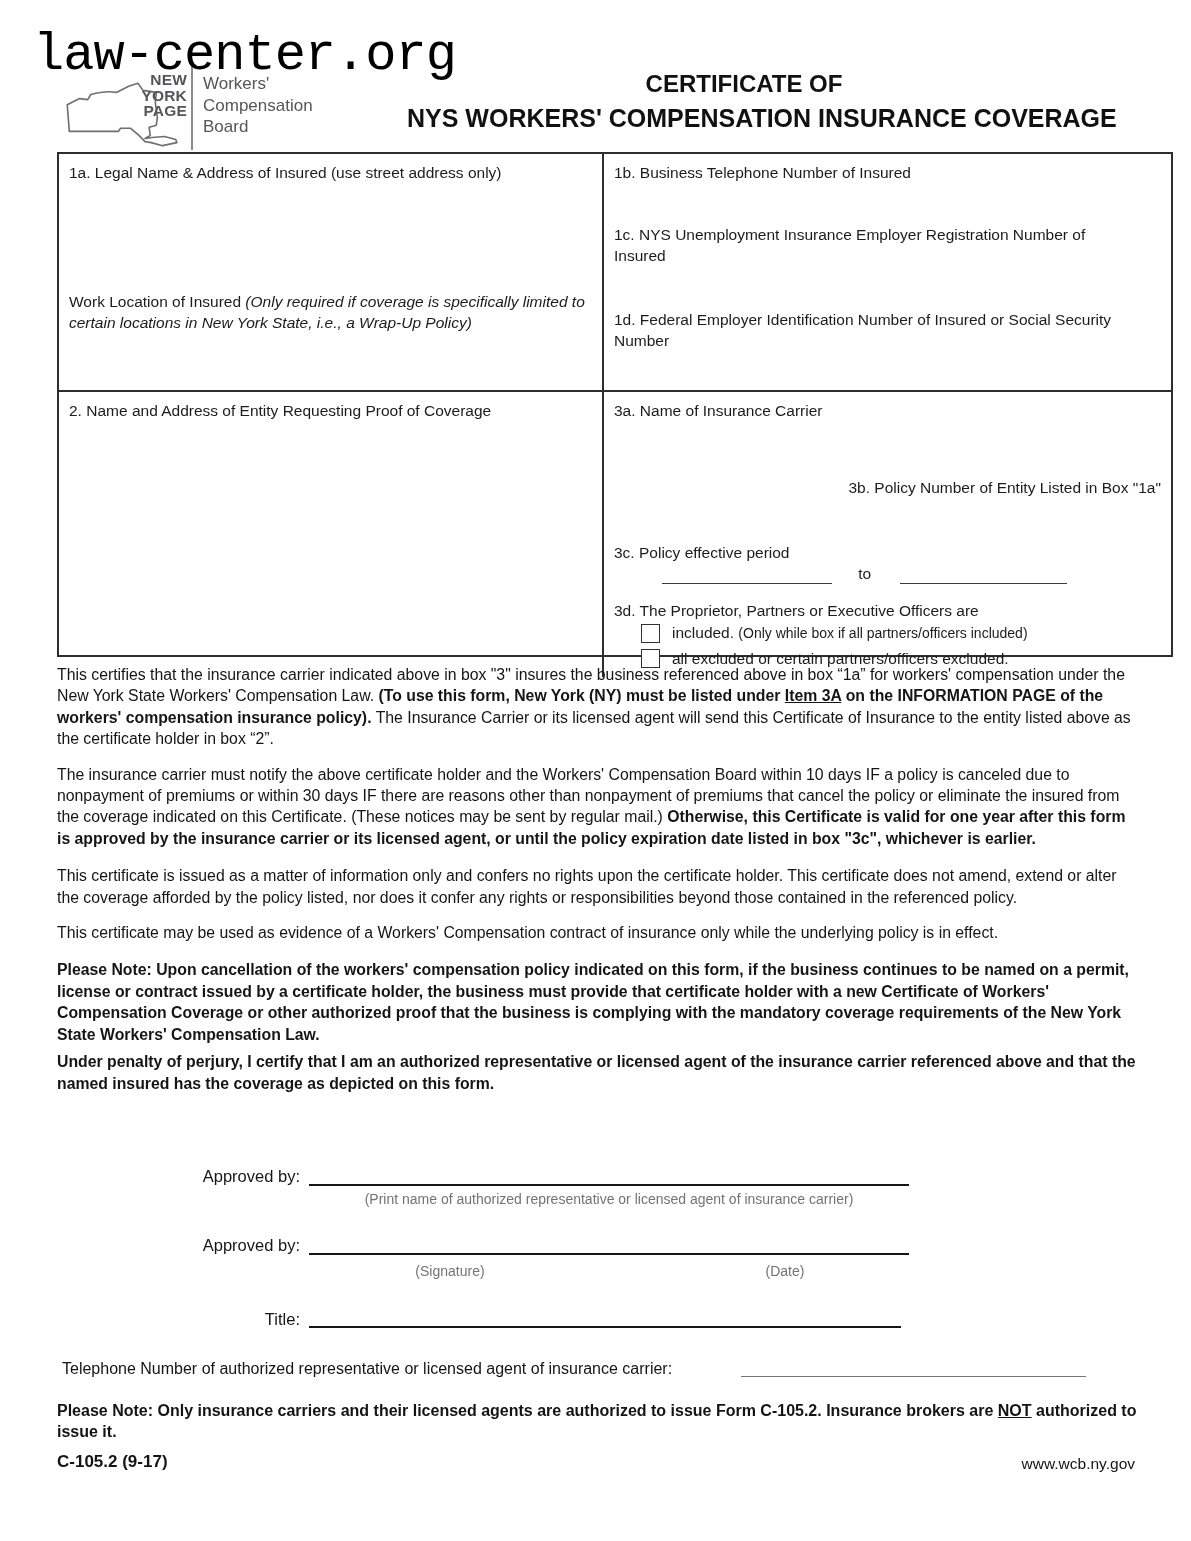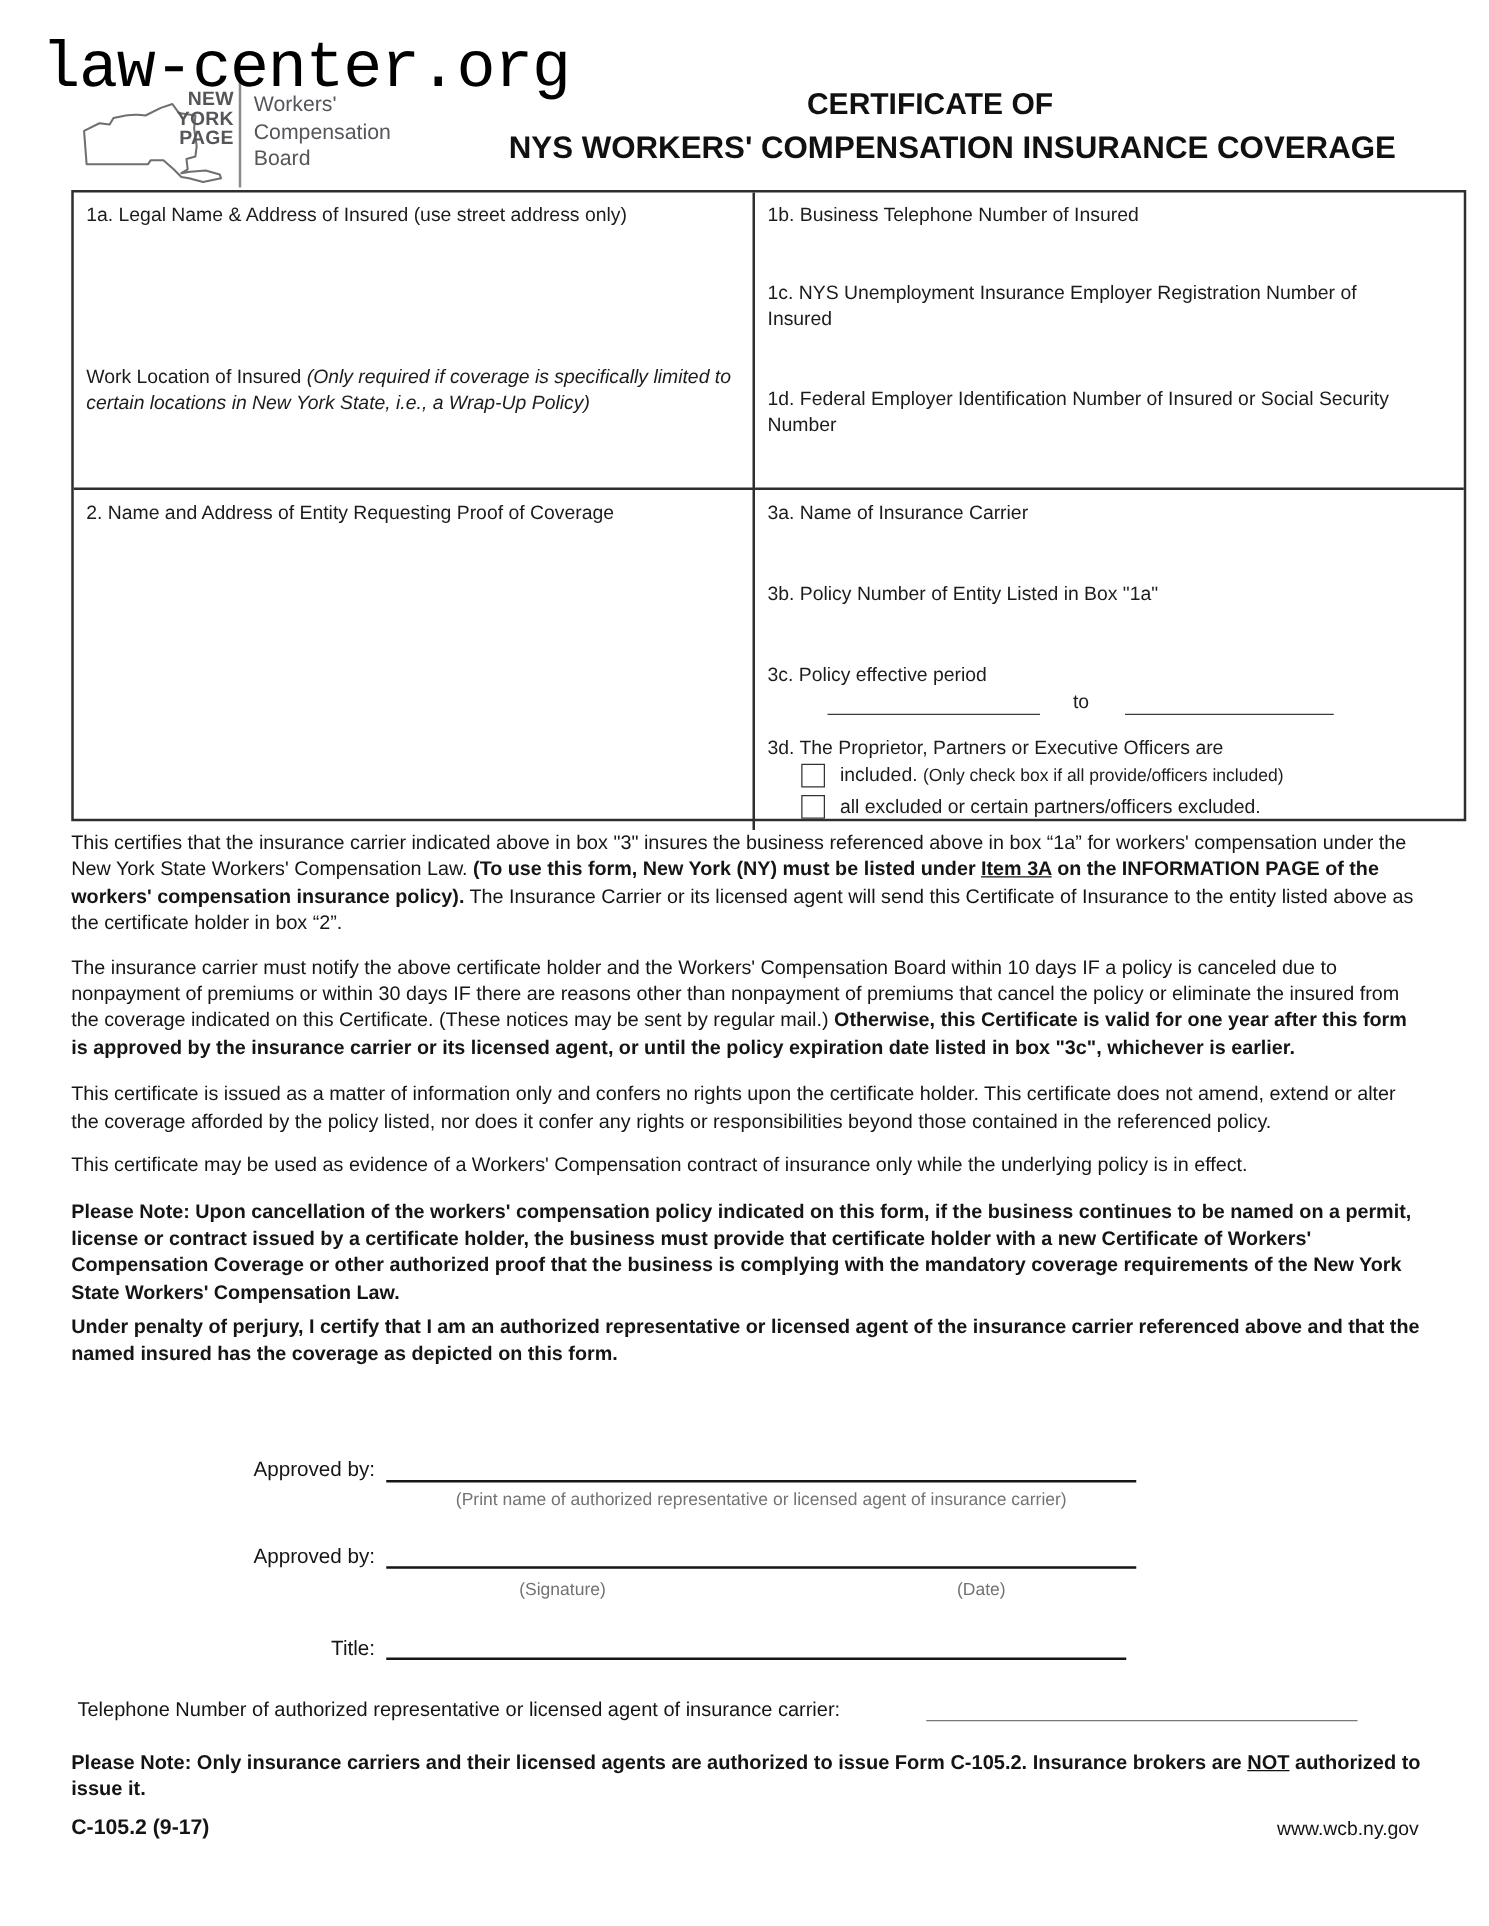--- a/index.html
+++ b/index.html
@@ -39,21 +39,21 @@
     grid-template-columns:545px 1fr; grid-template-rows:238px 1fr;
     font-size:15.5px; line-height:21px; color:#1c1c1c;
   }
   .cell { padding:8px 10px; }
   .cell-r { border-right:2px solid #2e2e2e; }
   .cell-b { border-bottom:2px solid #2e2e2e; }
   .work-location { margin-top:108px; max-width:522px; }
   .ital { font-style:italic; }
   .lbl-1c { margin-top:41px; max-width:512px; }
   .lbl-1d { margin-top:43px; max-width:512px; }
-  .lbl-3b { margin-top:44px; }
+  .lbl-3b { margin-top:56px;text-align:right; }
   .lbl-3c { margin-top:44px; }
   .effective-row { margin-top:0px; height:21px; }
   .blank {
     display:inline-block; height:17px; border-bottom:1.5px solid #3a3a3a; vertical-align:bottom;
   }
   .blank-1 { width:170px; margin-left:48px; }
   .blank-2 { width:167px; margin-left:24px; }
   .to-label { display:inline-block; margin-left:22px; vertical-align:bottom; }
   .lbl-3d { margin-top:16px; }
   .check-row { display:flex; align-items:center; margin-top:1px; }
@@ -133,21 +133,21 @@
     <div class="lbl-3b">3b. Policy Number of Entity Listed in Box "1a"</div>
     <div class="lbl-3c">3c. Policy effective period</div>
     <div class="effective-row">
       <span class="blank blank-1"></span>
       <span class="to-label">to</span>
       <span class="blank blank-2"></span>
     </div>
     <div class="lbl-3d">3d. The Proprietor, Partners or Executive Officers are</div>
     <div class="check-row">
       <span class="checkbox"></span>
-      <span><span>included.</span> <span class="check-note">(Only check box if all provide/officers included)</span></span>
+      <span><span>included.</span> <span class="check-note">(Only while box if all partners/officers included)</span></span>
     </div>
     <div class="check-row check-row2">
       <span class="checkbox"></span>
       <span>all excluded or certain partners/officers excluded.</span>
     </div>
   </div>
 </div>
 
 <div class="paras">
   <p><span>This certifies that the insurance carrier indicated above in box "3" insures the business referenced above in box “1a” for workers' compensation under the New York State Workers' Compensation Law. </span><span class="b">(To use this form, New York (NY) must be listed under </span><span class="bu">Item 3A</span><span class="b"> on the INFORMATION PAGE of the workers' compensation insurance policy).</span><span>  The Insurance Carrier or its licensed agent will send this Certificate of Insurance to the entity listed above as the certificate holder in box “2”.</span></p>

